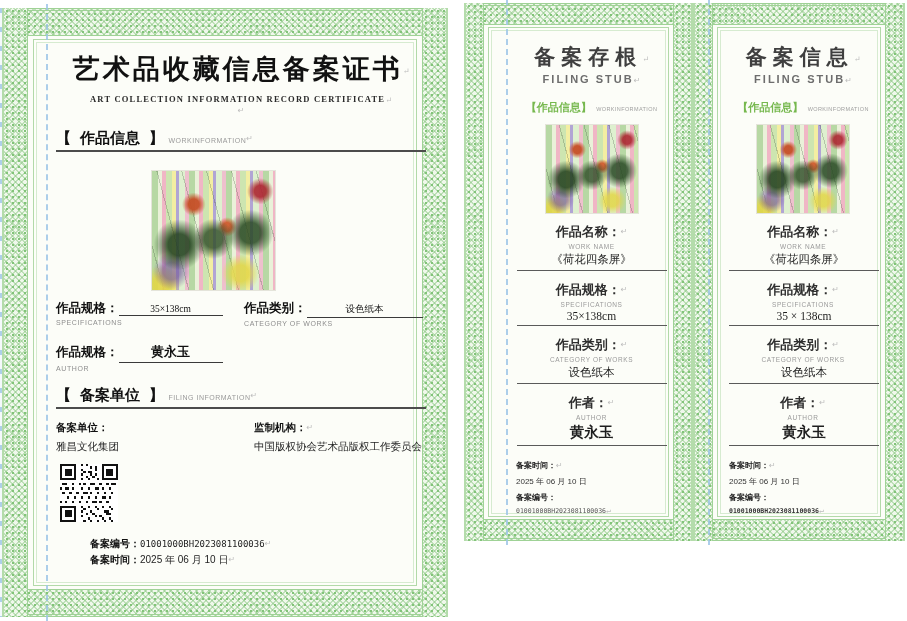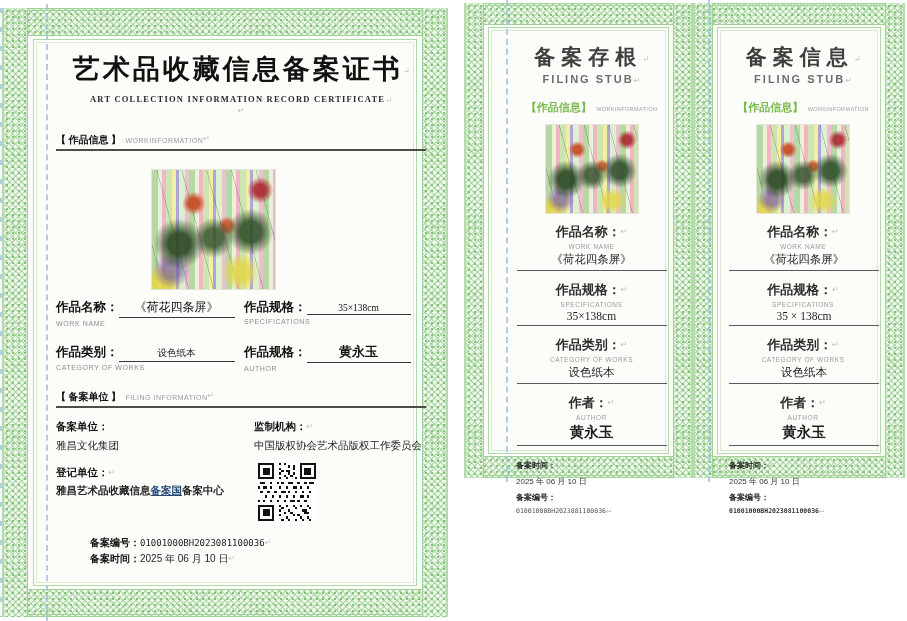--- a/index.html
+++ b/index.html
@@ -3,21 +3,21 @@
 <meta charset="utf-8">
 <style>
   * { margin:0; padding:0; box-sizing:border-box; }
   html,body { background:#ffffff; }
   body { font-family:"Liberation Sans","DejaVu Sans",sans-serif; color:#222; }
   .stage { position:relative; width:907px; height:621px; background:#fff; overflow:hidden; }
 
   
   .doc { position:absolute; background:#fcfdf8; }
   .doc-cert  { left:2px;  top:8px; width:446px; height:609px; }
-  .doc-stubs { left:464px; top:3px; width:441px; height:475px; background:transparent; }
+  .doc-stubs { left:464px; top:3px; width:441px; height:538px; background:transparent; }
   .panel { position:absolute; top:0; bottom:0; background:#fcfdf8; }
   .panel-a { left:0; width:229px; }
   .panel-b { left:229px; right:0; }
 
   
   .lace { position:absolute; background-color:#f0f8ec;
     background-image:
       radial-gradient(circle,#82c379 0.9px,transparent 1.4px),
       repeating-linear-gradient(45deg, rgba(130,195,121,.45) 0 1.5px, transparent 1.5px 4.5px),
       repeating-linear-gradient(-45deg, rgba(130,195,121,.45) 0 1.5px, transparent 1.5px 4.5px);
@@ -41,21 +41,21 @@
 
   
   .cert-content { position:absolute; left:54px; right:22px; top:30px; bottom:24px; }
   .cert-title { margin-top:13px; text-align:center; font-family:"Liberation Serif","DejaVu Serif",serif;
     font-weight:bold; font-size:27px; letter-spacing:3px; color:#111; }
   .cert-sub { margin-top:7px; text-align:center; font-family:"Liberation Serif","DejaVu Serif",serif;
     font-weight:bold; font-size:8.5px; letter-spacing:1.2px; color:#2a2a2a; }
   .ret { font-size:8px; color:#bcbcbc; font-weight:normal; letter-spacing:0; vertical-align:middle; }
   .ret-line { line-height:10px; text-align:center; }
   .section-hd { margin-top:14px; border-bottom:2px solid #4c4c4c; padding-bottom:2px; text-align:left; }
-  .section-hd .zh { font-size:10px; font-weight:bold; color:#111; font-family:Liberation Serif, serif; }
+  .section-hd .zh { font-size:15px; font-weight:bold; color:#111; font-family:Liberation Mono, monospace; }
   .section-hd .en { font-size:7px; color:#9a9a9a; letter-spacing:.5px; }
   .art { background-color:#dfe8cc; box-shadow:0 0 0 1px #e4e4da;
     background-image:
       radial-gradient(circle at 22% 62%, rgba(36,66,32,.88) 0 9%, rgba(36,66,32,0) 21%),
       radial-gradient(circle at 50% 57%, rgba(48,78,40,.82) 0 10%, transparent 22%),
       radial-gradient(circle at 80% 52%, rgba(40,72,36,.85) 0 9%, transparent 20%),
       radial-gradient(circle at 16% 84%, rgba(116,88,158,.65) 0 6%, transparent 13%),
       radial-gradient(circle at 34% 28%, rgba(198,78,38,.95) 0 4.5%, transparent 10%),
       radial-gradient(circle at 61% 47%, rgba(208,92,48,.95) 0 4.5%, transparent 10%),
       radial-gradient(circle at 88% 17%, rgba(172,38,48,.9) 0 4%, transparent 9%),
@@ -126,24 +126,20 @@
 
       <div class="section-hd">
         <span class="zh">【 作品信息 】</span>
         <span class="en">WORKINFORMATION</span><span class="ret">↵</span>
       </div>
 
       <div class="art art-cert"></div>
 
       <div class="fields">
         <div class="fld">
-          <span class="lab">作品名称：</span><span class="val v-name">《荷花四条屏》</span>
-          <span class="en">WORK NAME</span>
-        </div>
-        <div class="fld">
           <span class="lab">作品规格：</span><span class="val v-spec">35×138cm</span>
           <span class="en">SPECIFICATIONS</span>
         </div>
         <div class="fld">
           <span class="lab">作品类别：</span><span class="val v-cat">设色纸本</span>
           <span class="en">CATEGORY OF WORKS</span>
         </div>
         <div class="fld">
           <span class="lab">作品规格：</span><span class="val v-auth">黄永玉</span>
           <span class="en">AUTHOR</span>
@@ -156,24 +152,20 @@
       </div>
 
       <div class="filing">
         <div class="cell">
           <span class="lab">备案单位：</span><br>
           <span>雅昌文化集团</span>
         </div>
         <div class="cell">
           <span class="lab">监制机构：</span><span class="ret">↵</span><br>
           <span>中国版权协会艺术品版权工作委员会</span>
-        </div>
-        <div class="cell">
-          <span class="lab">登记单位：</span><span class="ret">↵</span><br>
-          <span class="reg-strong">雅昌艺术品收藏信息</span><a class="reg-link">备案国</a><span class="reg-strong">备案中心</span>
         </div>
         <div class="cell">
           <svg class="qr" viewBox="0 0 25 25" shape-rendering="crispEdges">
             <rect x="0" y="0" width="25" height="25" fill="#ffffff"></rect>
             <g fill="#111111">
               <rect x="0" y="0" width="7" height="7"></rect>
                 <rect x="18" y="0" width="7" height="7"></rect>
                 <rect x="0" y="18" width="7" height="7"></rect>
             </g>
             <g fill="#ffffff">

